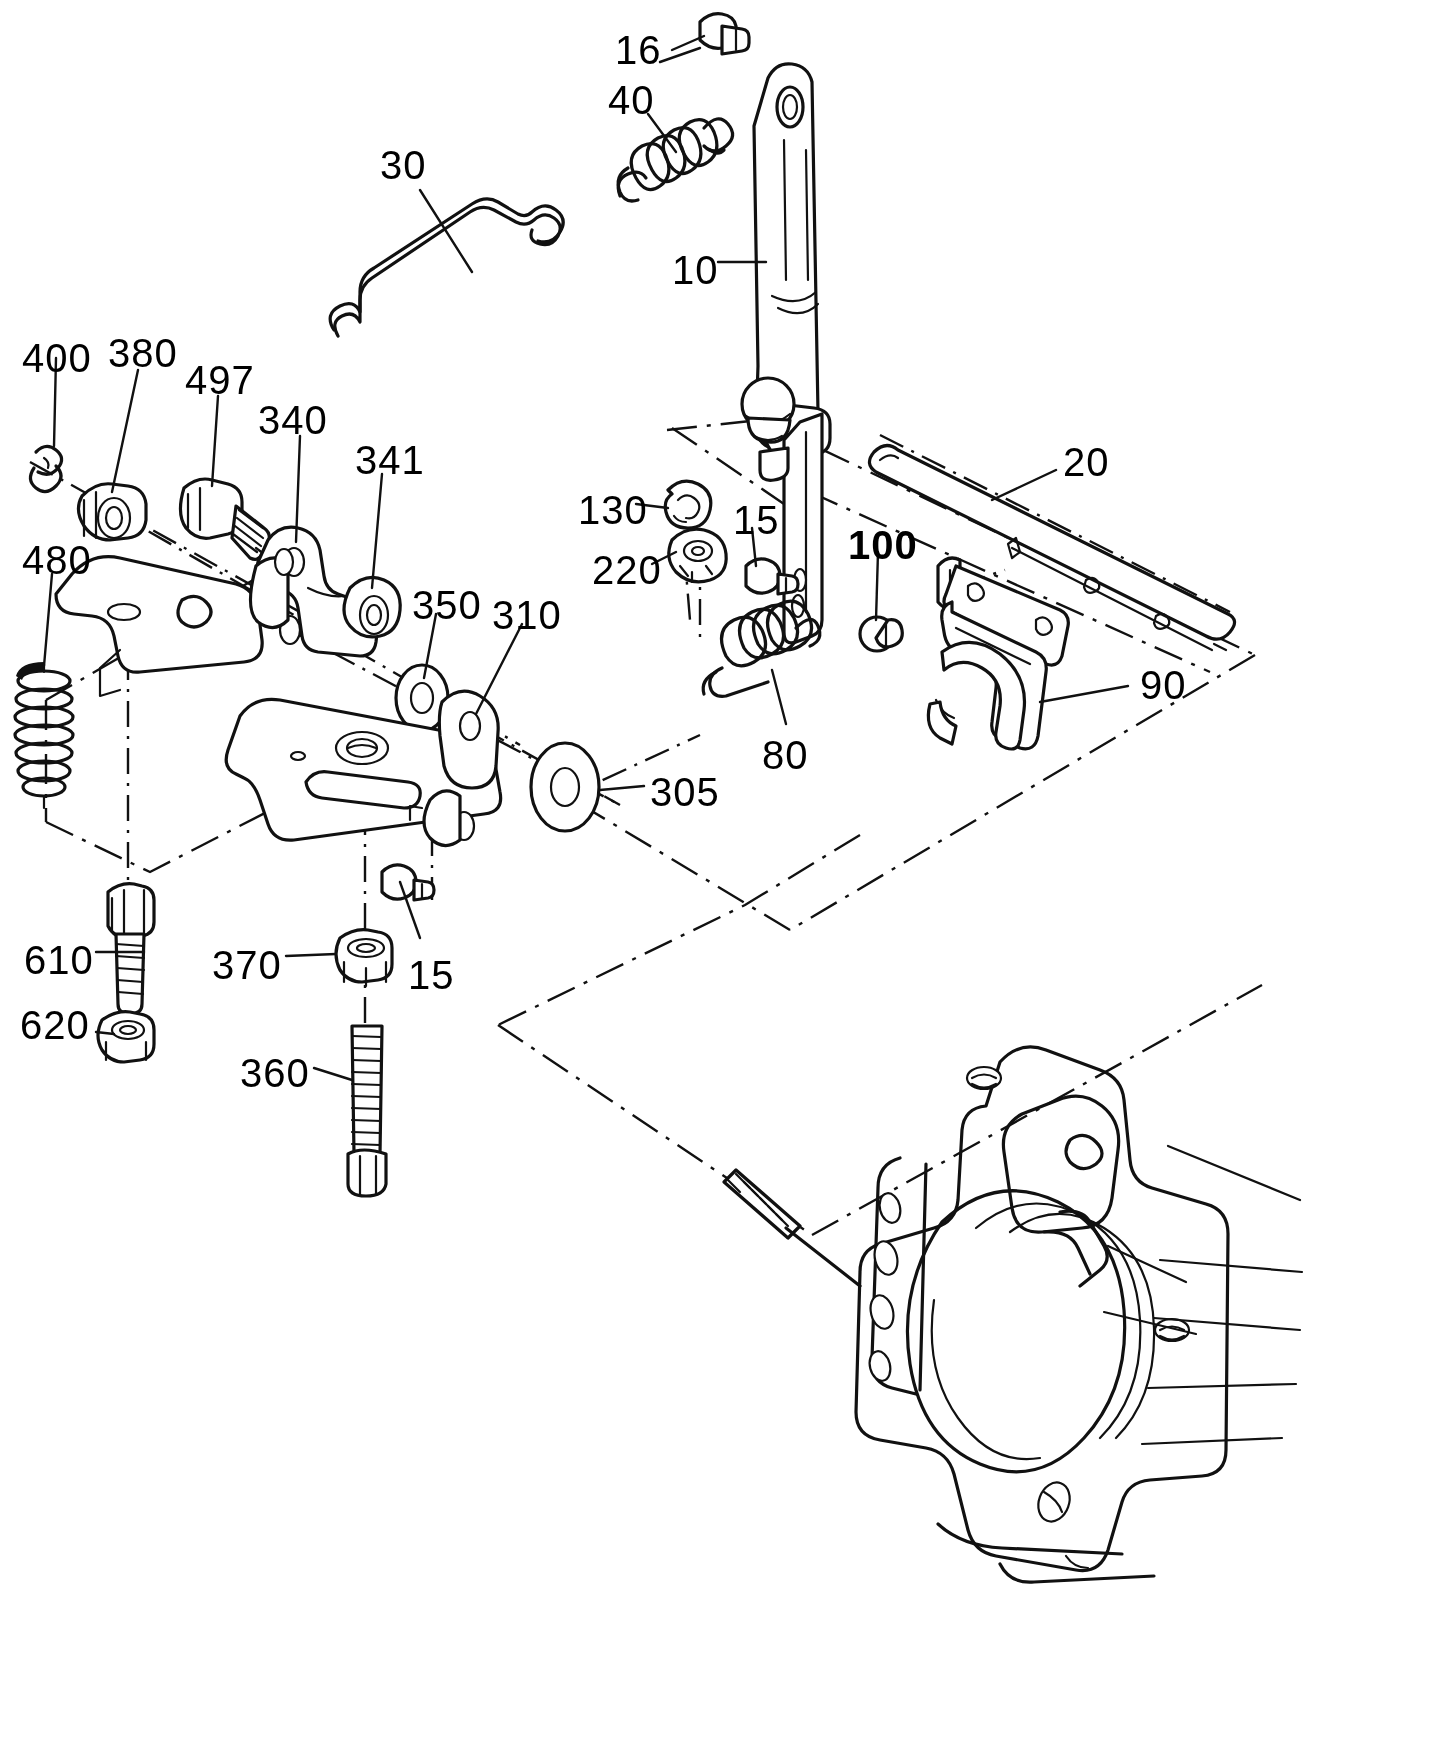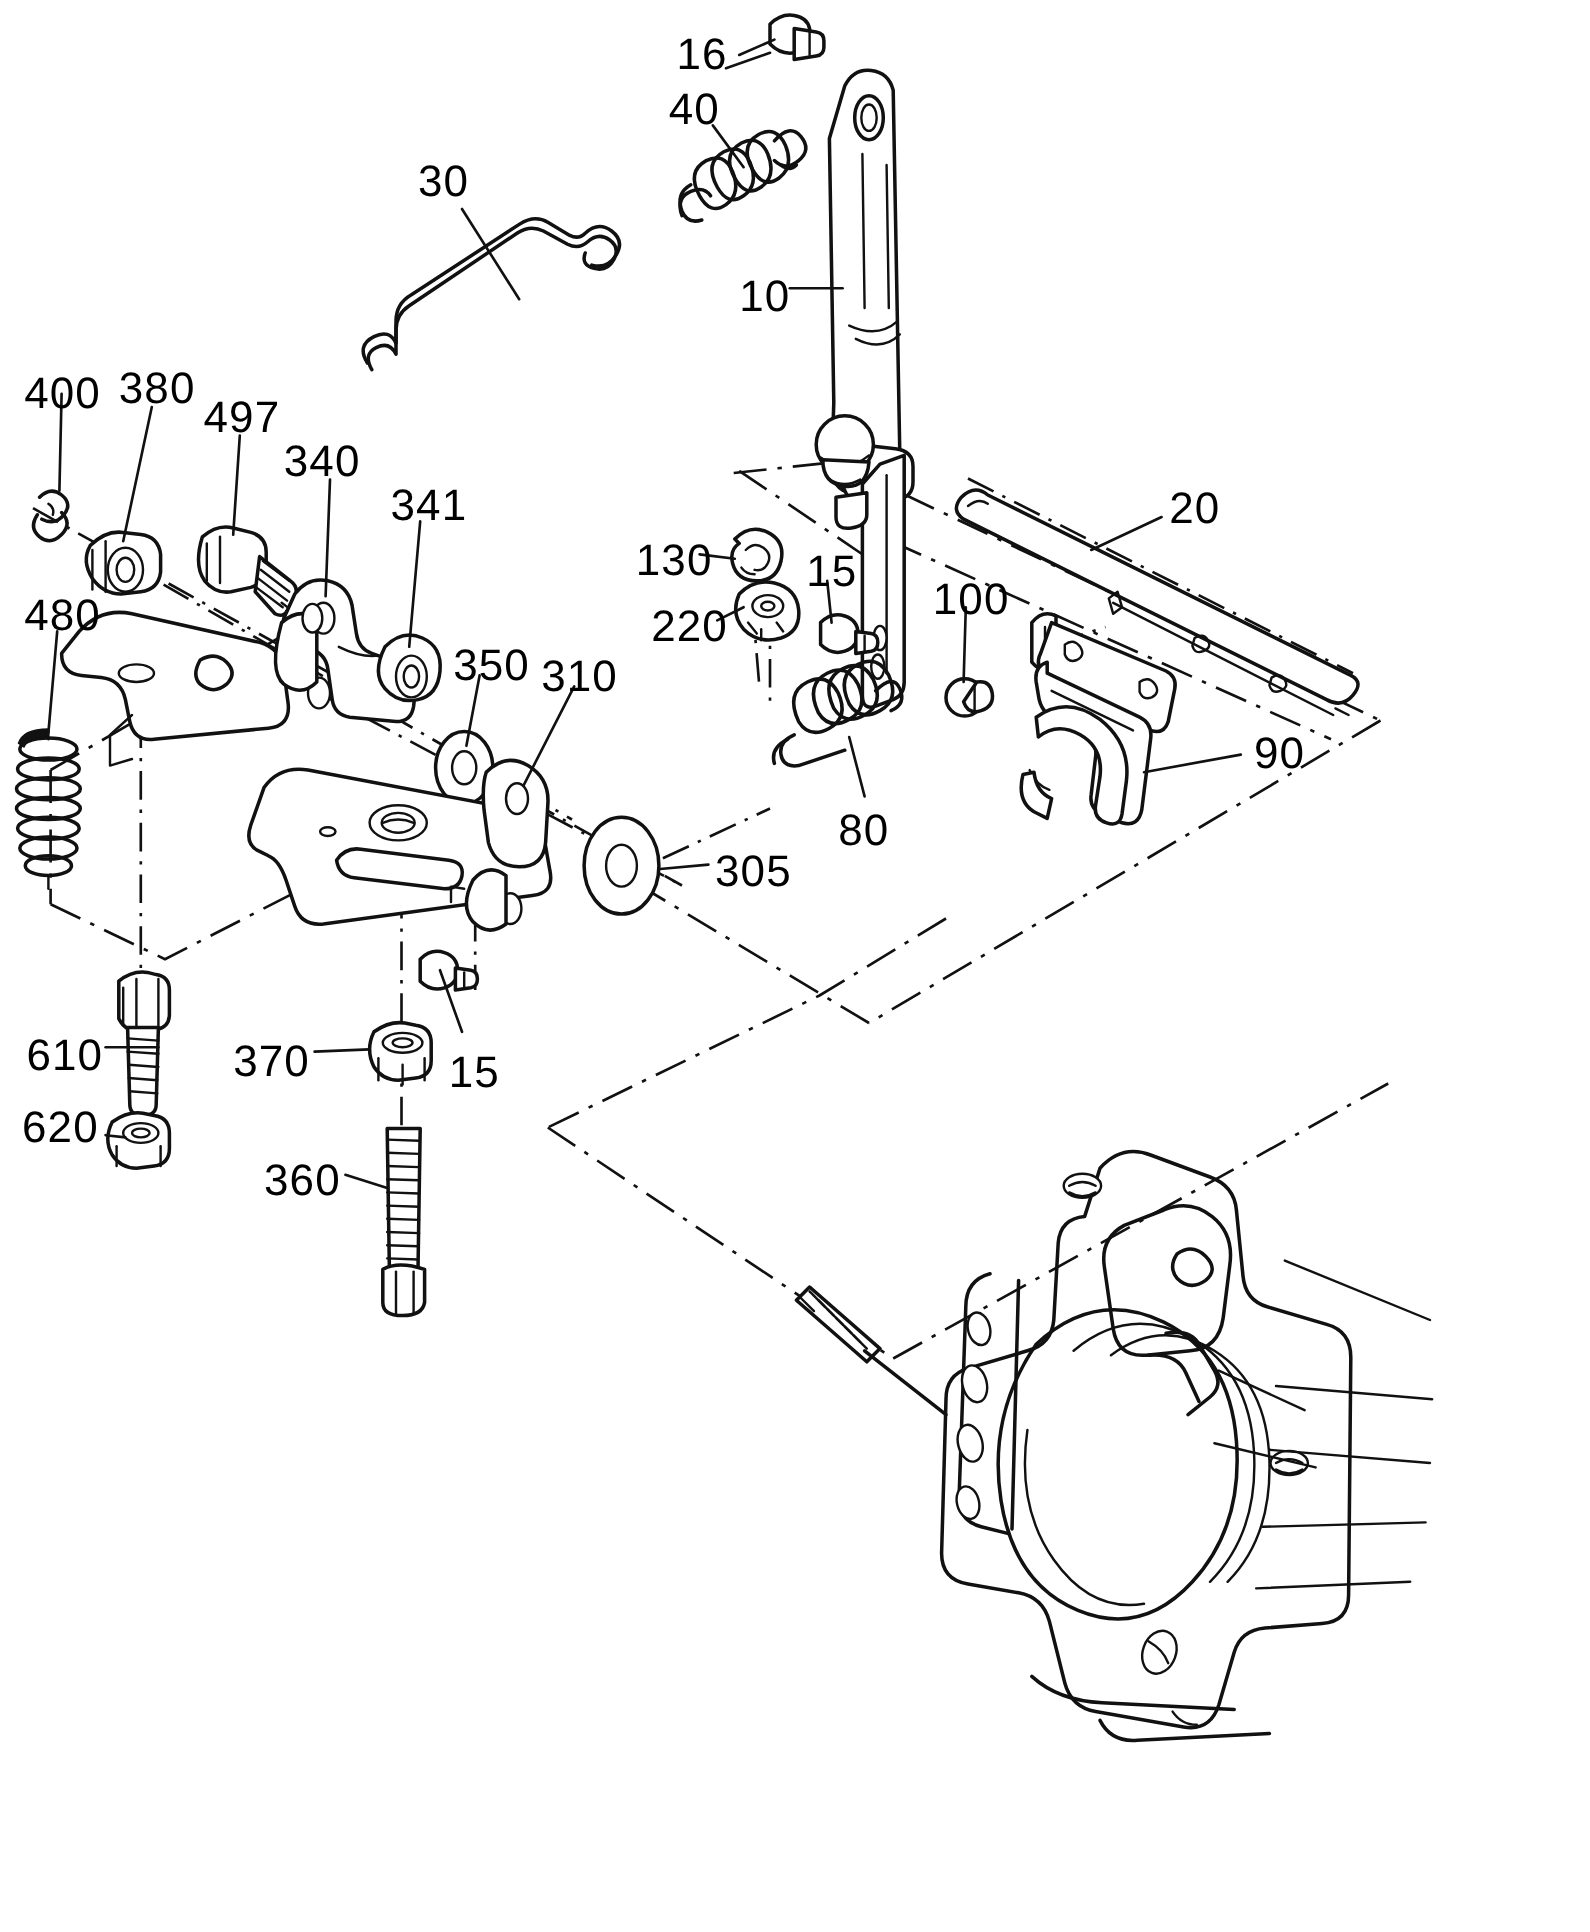--- a/index.html
+++ b/index.html
@@ -463,21 +463,21 @@
 <div class="lbl" style="left:380px;top:145px;">30</div>
 <div class="lbl" style="left:672px;top:250px;">10</div>
 <div class="lbl" style="left:22px;top:322px;margin-top:16px;">400</div>
 <div class="lbl" style="left:108px;top:333px;">380</div>
 <div class="lbl" style="left:185px;top:360px;">497</div>
 <div class="lbl" style="left:258px;top:400px;">340</div>
 <div class="lbl" style="left:355px;top:440px;">341</div>
 <div class="lbl" style="left:578px;top:490px;">130</div>
 <div class="lbl" style="left:733px;top:500px;">15</div>
 <div class="lbl" style="left:592px;top:550px;">220</div>
-<div class="lbl" style="left:848px;top:525px;">100</div>
+<div class="lbl" style="left:848px;top:525px;font-weight:bold;">100</div>
 <div class="lbl" style="left:1063px;top:442px;">20</div>
 <div class="lbl" style="left:22px;top:540px;">480</div>
 <div class="lbl" style="left:412px;top:585px;">350</div>
 <div class="lbl" style="left:492px;top:595px;">310</div>
 <div class="lbl" style="left:1140px;top:665px;">90</div>
 <div class="lbl" style="left:762px;top:735px;">80</div>
 <div class="lbl" style="left:650px;top:772px;">305</div>
 <div class="lbl" style="left:24px;top:940px;">610</div>
 <div class="lbl" style="left:212px;top:945px;">370</div>
 <div class="lbl" style="left:408px;top:955px;">15</div>

